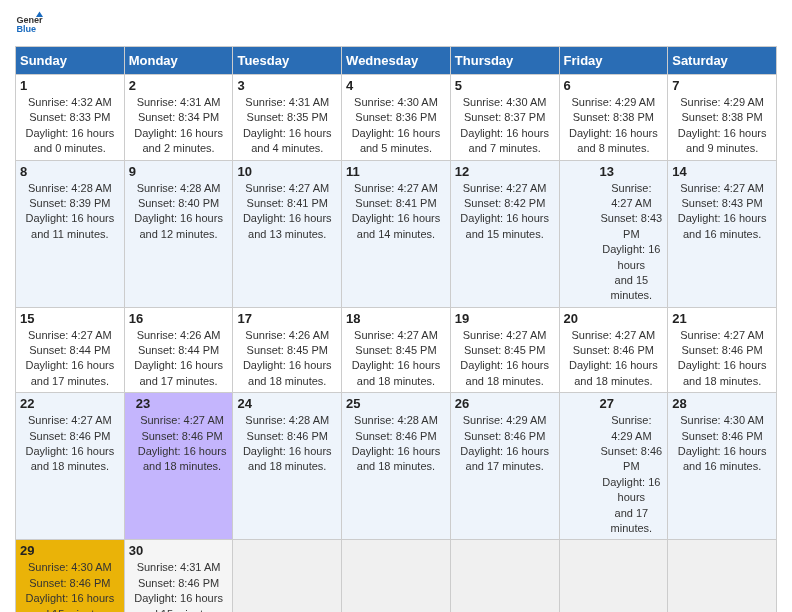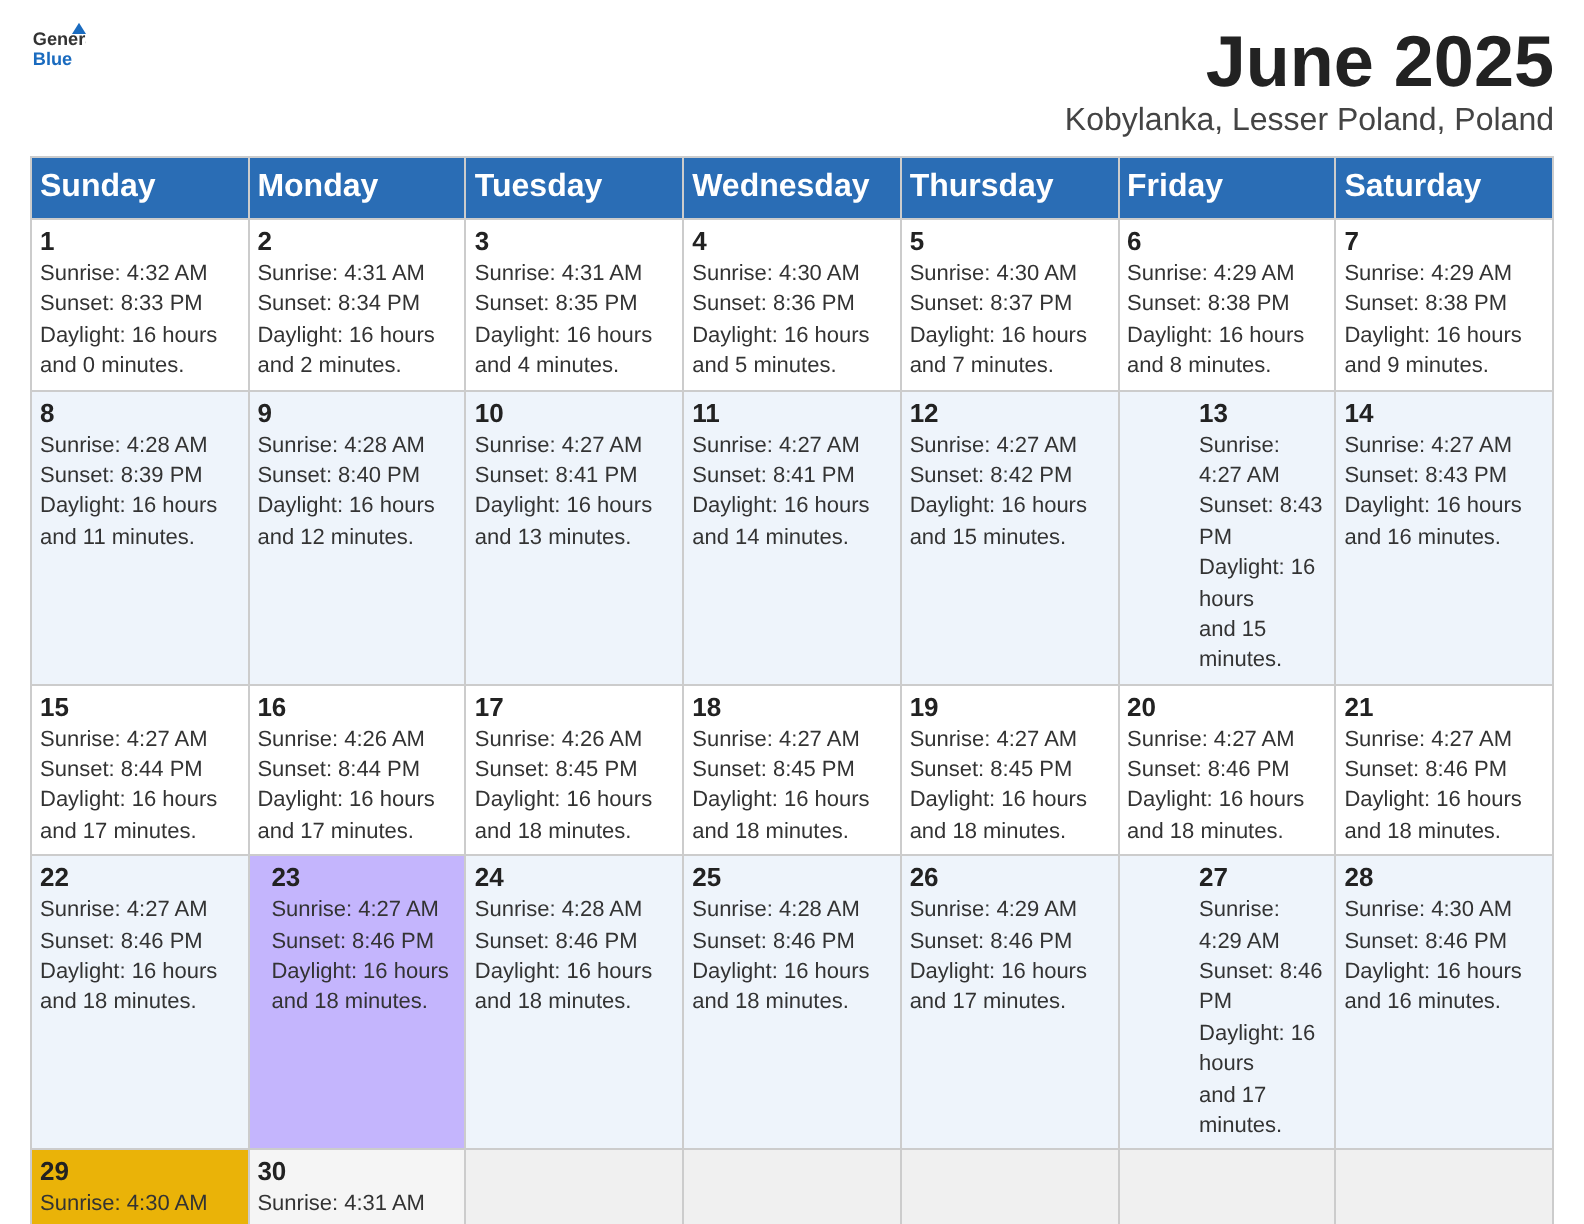--- a/index.html
+++ b/index.html
@@ -40,21 +40,21 @@
     .calendar {
       width: 100%;
       border-collapse: collapse;
       font-size: 11px;
     }
     .calendar th {
       background-color: #2a6db5;
       color: #fff;
       padding: 6px 4px;
       text-align: left;
-      font-size: 16px;
+      font-size: 13px;
       font-weight: bold;
       border: 1px solid #ccc;
     }
     .calendar td {
       border: 1px solid #ccc;
       vertical-align: top;
       padding: 3px 4px;
       width: 108px;
       min-height: 80px;
       background: #fff;
@@ -64,39 +64,36 @@
     }
     .day-num {
       font-size: 13px;
       font-weight: bold;
       color: #222;
       margin-bottom: 2px;
     }
     .day-info {
       color: #333;
       line-height: 1.4;
+      text-align: center;
     }
     .empty-cell {
       background: #f0f0f0 !important;
     }
   </style>
 </head>
 <body>
 
 <div class="header-area">
   <div class="logo">
     <svg class="logo-icon" viewBox="0 0 40 40" width="40" height="40">
       <text x="2" y="18" font-size="13" font-weight="bold" fill="#333">General</text>
       <text x="2" y="32" font-size="13" font-weight="bold" fill="#1a6bbf">Blue</text>
       <polygon points="30,10 40,10 35,2" fill="#1a6bbf"></polygon>
     </svg>
-  </div>
-  <div class="title-area">
-    <div class="month-title">June 2025</div>
-    <div class="location-title">Kobylanka, Lesser Poland, Poland</div>
   </div>
 </div>
 
 <table class="calendar">
   <thead>
     <tr>
     <th>Sunday</th>
         <th>Monday</th>
         <th>Tuesday</th>
         <th>Wednesday</th>

